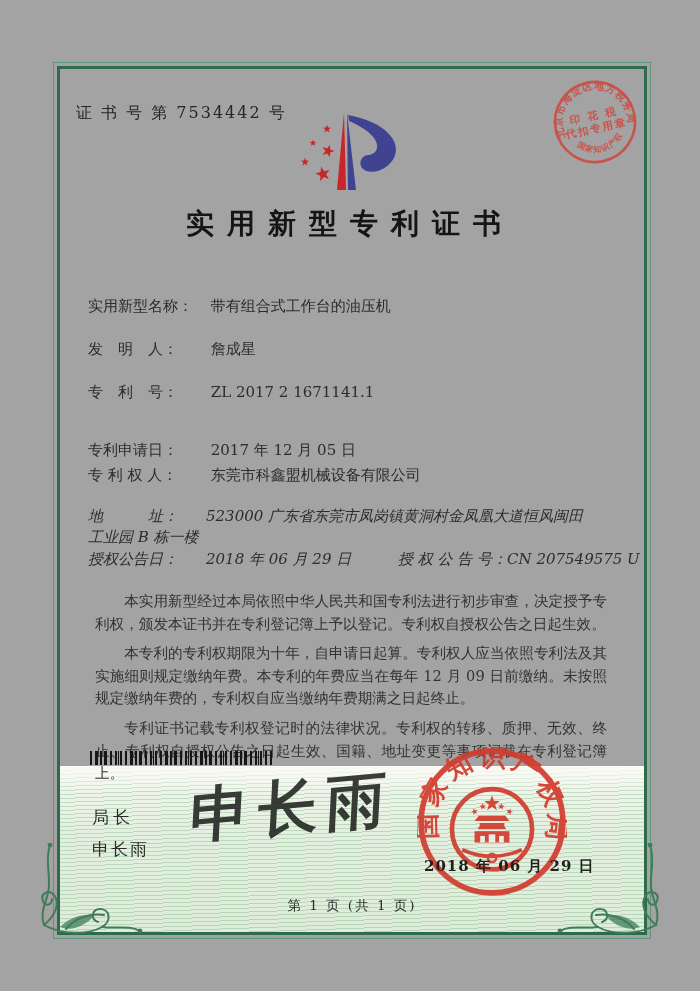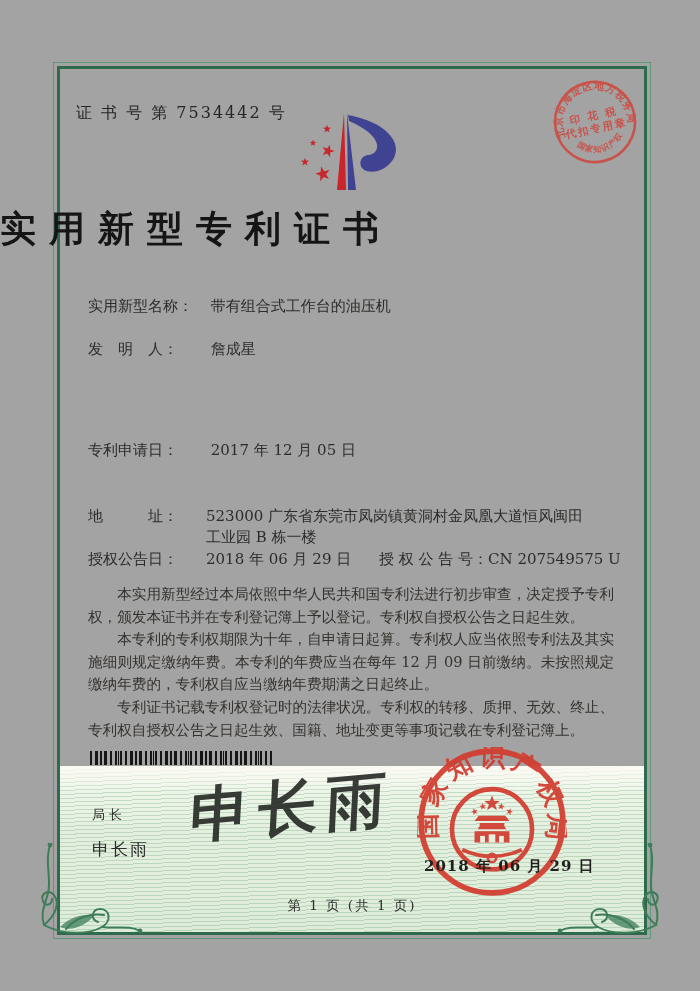--- a/index.html
+++ b/index.html
@@ -12,33 +12,33 @@
   .frame-inner{position:absolute;left:3px;top:3px;right:3px;bottom:3px;
                border:3px solid #2e6b4c;box-sizing:border-box;overflow:hidden;}
   
   .band{position:absolute;left:0;right:0;bottom:0;height:166px;
         background:
           repeating-linear-gradient(178deg, rgba(98,158,112,.30) 0 1px, rgba(0,0,0,0) 1px 4px),
           linear-gradient(180deg,#f3f8ee 0,#e4f0df 40%,#ddecd8 100%);}
   .band-fade{position:absolute;left:0;right:0;top:0;height:26px;
         background:linear-gradient(180deg,#fbfaf4,rgba(251,250,244,0));}
   .cert-no{left:76px;top:103px;font-size:16px;letter-spacing:2px;color:#262626;}
-  .title{left:0;top:205px;width:700px;text-align:left;font-size:36px;font-weight:bold;
+  .title{left:0;top:205px;width:700px;text-align:center;font-size:28px;font-weight:bold;
          letter-spacing:13px;color:#151515;}
   .row{left:88px;font-size:15px;line-height:21px;white-space:nowrap;}
   .flabel{display:inline-block;width:118px;white-space:pre;}
-  .addr2{margin-left:118px;white-space:pre;}
-  .grant2{position:absolute;left:291px;top:0;white-space:nowrap;}
+  .addr2{white-space:pre;}
+  .grant2{position:absolute;left:310px;top:0;white-space:nowrap;}
   .paras{left:88px;top:583px;width:526px;}
-  .paras p{margin:0;text-indent:2em;font-size:14.6px;line-height:22.6px;text-align:justify;color:#35322e;}
+  .paras p{margin:7px;text-indent:2em;font-size:14.6px;line-height:22.6px;text-align:justify;color:#35322e;}
   .barcode{left:90px;top:751px;width:182px;height:14px;
         background-image:
           repeating-linear-gradient(90deg,#161616 0 2px,rgba(0,0,0,0) 2px 5px),
           repeating-linear-gradient(90deg,#161616 0 1px,rgba(0,0,0,0) 1px 7px);}
-  .signer-title{left:92px;top:806px;font-size:13px;letter-spacing:4px;color:#2b2b2b;
+  .signer-title{left:92px;top:806px;font-size:17px;letter-spacing:4px;color:#2b2b2b;
         font-family:"DejaVu Sans","Liberation Sans",sans-serif;}
   .signer-name{left:92px;top:838px;font-size:17px;letter-spacing:2px;color:#2b2b2b;
         font-family:"DejaVu Sans","Liberation Sans",sans-serif;}
   .signature{left:190px;top:768px;font-size:60px;font-weight:bold;color:#20231f;
         transform:rotate(-5deg) skewX(-8deg);letter-spacing:8px;opacity:.88;}
   .seal{left:417px;top:747px;}
   .seal-date{left:424px;top:857px;font-size:15px;font-weight:bold;letter-spacing:1px;color:#201f1d;}
   .tax-stamp{left:551px;top:78px;}
   .footer{left:2px;top:897px;width:700px;text-align:center;font-size:13.5px;
           letter-spacing:2px;color:#2f2f2f;}
@@ -108,29 +108,37 @@
   <div class="abs title">实用新型专利证书</div>
 
   <div class="abs row" style="top:296px;">
     <span class="flabel">实用新型名称：</span>
     <span>带有组合式工作台的油压机</span>
   </div>
   <div class="abs row" style="top:339px;">
     <span class="flabel">发　明　人：</span>
     <span>詹成星</span>
   </div>
+  <div class="abs row" style="top:382px;">
+    <span class="flabel">专　利　号：</span>
+    <span>ZL 2017 2 1671141.1</span>
+  </div>
   <div class="abs row" style="top:440px;">
     <span class="flabel">专利申请日：</span>
     <span>2017 年 12 月 05 日</span>
   </div>
-  <div class="abs row" style="top:506px;">
+  <div class="abs row" style="top:465px;">
+    <span class="flabel">专 利 权 人：</span>
+    <span>东莞市科鑫盟机械设备有限公司</span>
+  </div>
+  <div class="abs row" style="top:506px;font-style:italic;">
     <span class="flabel">地　　　址：</span><span>523000 广东省东莞市凤岗镇黄洞村金凤凰大道恒风闽田</span>
     <div class="addr2">工业园 B 栋一楼</div>
   </div>
-  <div class="abs row" style="top:549px;width:560px;">
+  <div class="abs row" style="top:549px;width:560px;font-style:italic;">
     <span class="flabel">授权公告日：</span><span>2018 年 06 月 29 日</span>
     <span class="grant2">
       <span>授 权 公 告 号：</span><span>CN 207549575 U</span>
     </span>
   </div>
 
   <div class="abs paras">
     <p>本实用新型经过本局依照中华人民共和国专利法进行初步审查，决定授予专利权，颁发本证书并在专利登记簿上予以登记。专利权自授权公告之日起生效。</p>
     <p>本专利的专利权期限为十年，自申请日起算。专利权人应当依照专利法及其实施细则规定缴纳年费。本专利的年费应当在每年 12 月 09 日前缴纳。未按照规定缴纳年费的，专利权自应当缴纳年费期满之日起终止。</p>
     <p>专利证书记载专利权登记时的法律状况。专利权的转移、质押、无效、终止、专利权自授权公告之日起生效、国籍、地址变更等事项记载在专利登记簿上。</p>

